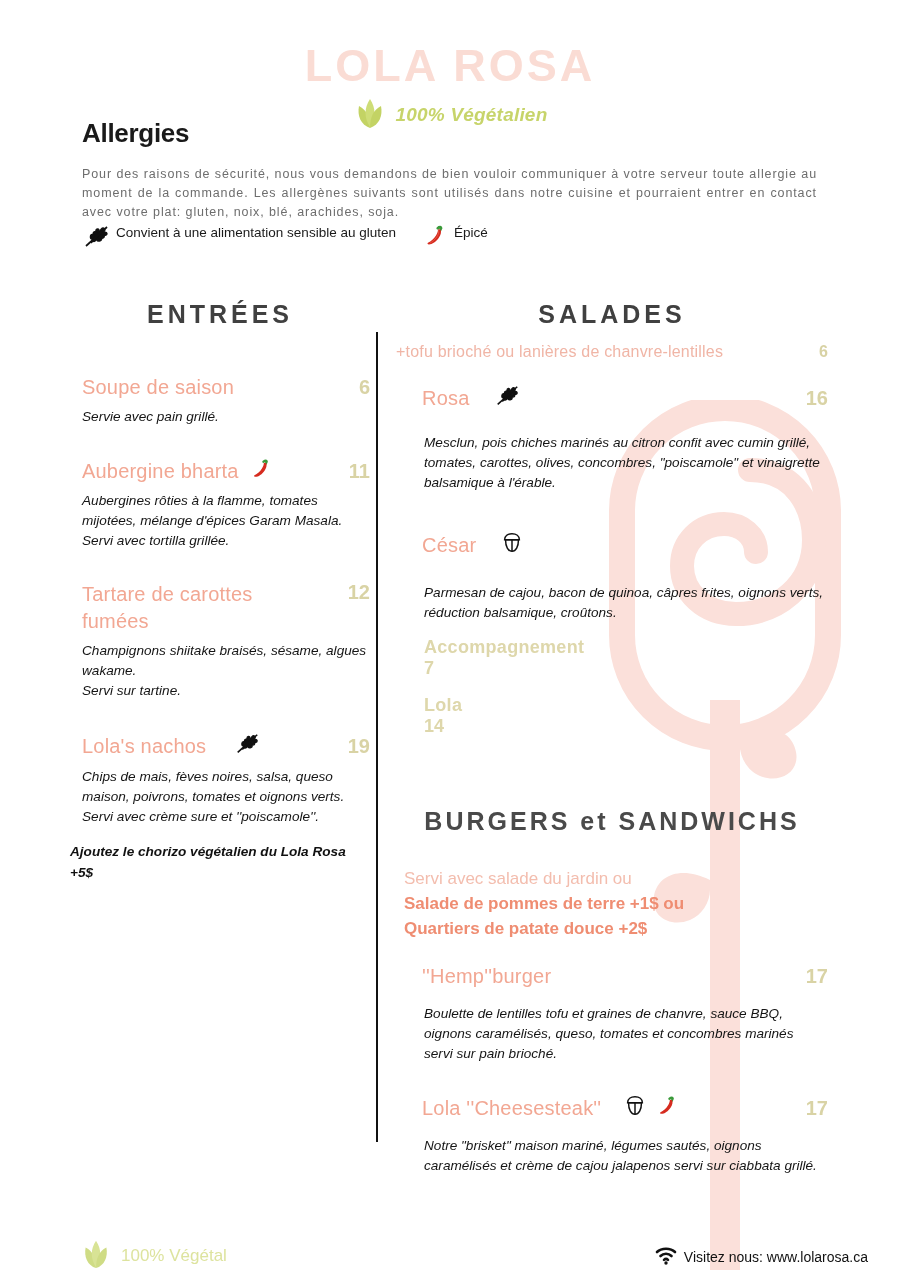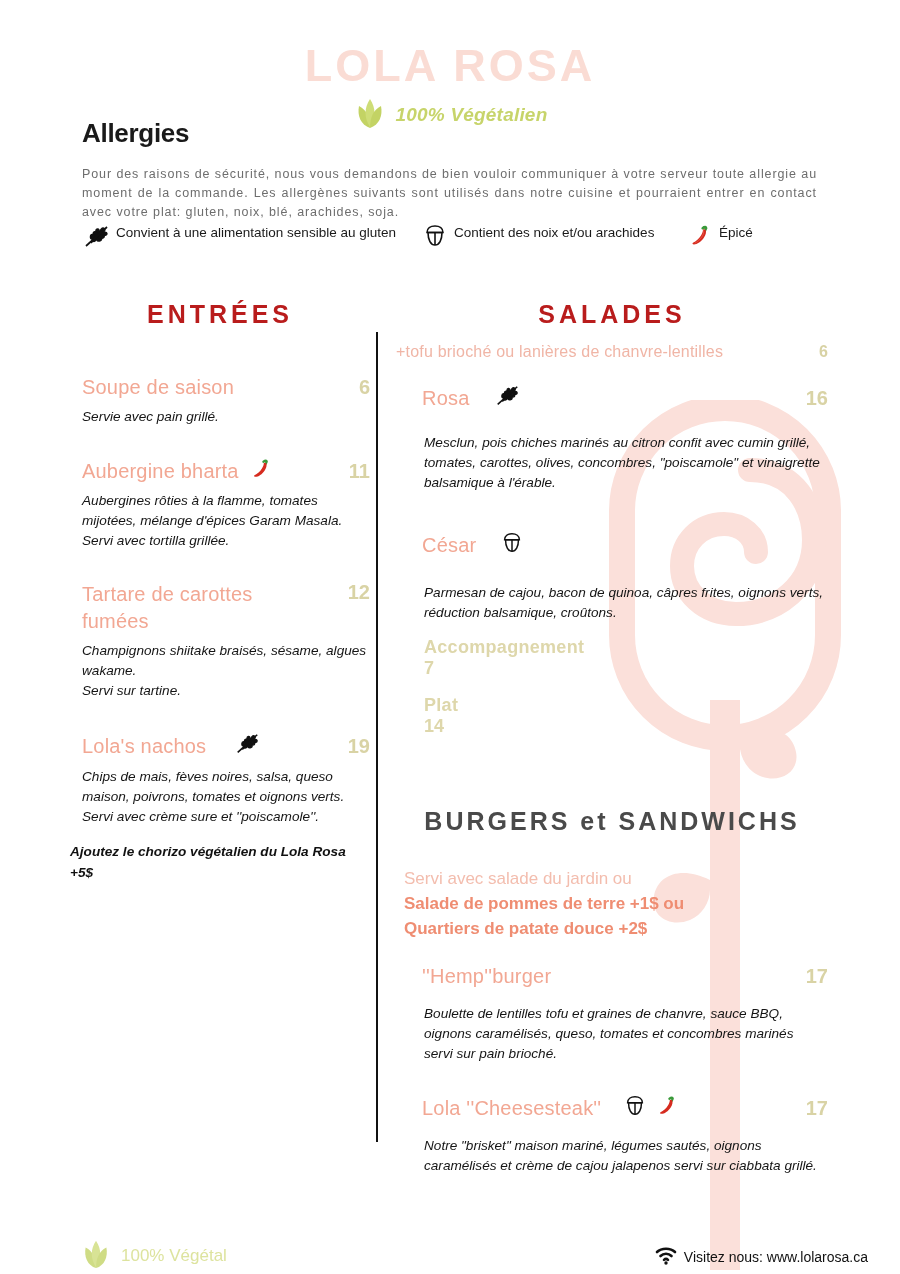--- a/index.html
+++ b/index.html
@@ -76,21 +76,21 @@
     width:2px;height:810px;background:#111;
     z-index:2;
   }
 
   
   .col{position:absolute;z-index:2;}
   .col-left{left:70px;top:300px;width:300px;}
   .col-right{left:396px;top:300px;width:432px;}
 
   .section-head{
-    font-size:25px;font-weight:bold;color:#b91c1c;
+    font-size:25px;font-weight:bold;color:#404040;
     letter-spacing:4px;text-align:center;
   }
   .section-head.left{margin-bottom:45px;}
 
   .sub-note{
     display:flex;align-items:baseline;
     font-size:16px;color:#f0b5a6;letter-spacing:.2px;
     margin-top:14px;
   }
   .sub-note .sub-note-text{flex:1;}
@@ -214,33 +214,20 @@
             <ellipse cx="15.5" cy="8.2" rx="1.6" ry="2.3" transform="rotate(5 15.5 8.2)"></ellipse>
             <ellipse cx="12.8" cy="11" rx="1.6" ry="2.3" transform="rotate(5 12.8 11)"></ellipse>
             <ellipse cx="10.1" cy="13.8" rx="1.6" ry="2.3" transform="rotate(5 10.1 13.8)"></ellipse>
           </g>
           <path d="M4 23 L25 4" stroke="#111" stroke-width="1.7" fill="none"></path>
         </svg>
       </span>
       <span class="legend-label">Convient à une alimentation sensible au gluten</span>
     </div>
 
-    <div class="legend-item nut">
-      <span class="legend-icon">
-        <svg width="26" height="26" viewBox="0 0 26 26" xmlns="http://www.w3.org/2000/svg">
-          <g stroke="#111" stroke-width="1.6" fill="none">
-            <path d="M5 9.5 C 5 5.5 8.4 3 13 3 C 17.6 3 21 5.5 21 9.5 Z"></path>
-            <path d="M5.5 9.5 L20.5 9.5"></path>
-            <path d="M6 9.5 C 6 17 8.8 22 13 22 C 17.2 22 20 17 20 9.5"></path>
-            <path d="M13 9.5 L13 22"></path>
-          </g>
-        </svg>
-      </span>
-      <span class="legend-label">Contient des noix et/ou arachides</span>
-    </div>
 
     <div class="legend-item spicy">
       <span class="legend-icon">
         <svg width="26" height="26" viewBox="0 0 26 26" xmlns="http://www.w3.org/2000/svg">
           <path d="M17 4 C 19 3 20 5 19 6 L18 8" stroke="#3a9a3a" stroke-width="2" fill="none" stroke-linecap="round"></path>
           <path d="M18.5 6.5 C 19.5 9 19 11.5 17 14.5 C 14.5 18.5 10 21.5 7 21.5 C 5.5 21.5 5 20.5 6 19.8 C 9 18 12 16 14 12.5 C 15.5 10 16.2 7.8 16 6.2 Z" fill="#d62b1f"></path>
           <path d="M16.2 7 C 17.2 9 16.6 11.2 14.9 13.8 C 13 16.7 10 19 7.8 20.2" fill="none" stroke="#ef6a5a" stroke-width="1" opacity=".6"></path>
           <path d="M15.6 5.2 C 16.4 4.2 18 4.2 18.4 5.2" stroke="#3a9a3a" stroke-width="2.4" fill="none" stroke-linecap="round"></path>
         </svg>
       </span>
@@ -383,21 +370,21 @@
         <span class="item-price"></span>
       </div>
       <div class="item-desc" style="margin-top:24px;max-width:400px">Parmesan de cajou, bacon de quinoa, câpres frites, oignons verts, réduction balsamique, croûtons.</div>
     </div>
 
     <div class="option-row">
       <span class="option-label">Accompagnement</span>
       <span class="option-price">7</span>
     </div>
     <div class="option-row" style="margin-top:16px">
-      <span class="option-label">Plat</span>
+      <span class="option-label">Lola</span>
       <span class="option-price">14</span>
     </div>
 
     <div class="burgers-head">BURGERS et SANDWICHS</div>
 
     <div class="served-with">
       <div class="served-line-1">Servi avec salade du jardin ou</div>
       <div class="served-line-2">Salade de pommes de terre +1$ ou</div>
       <div class="served-line-3">Quartiers de patate douce +2$</div>
     </div>

